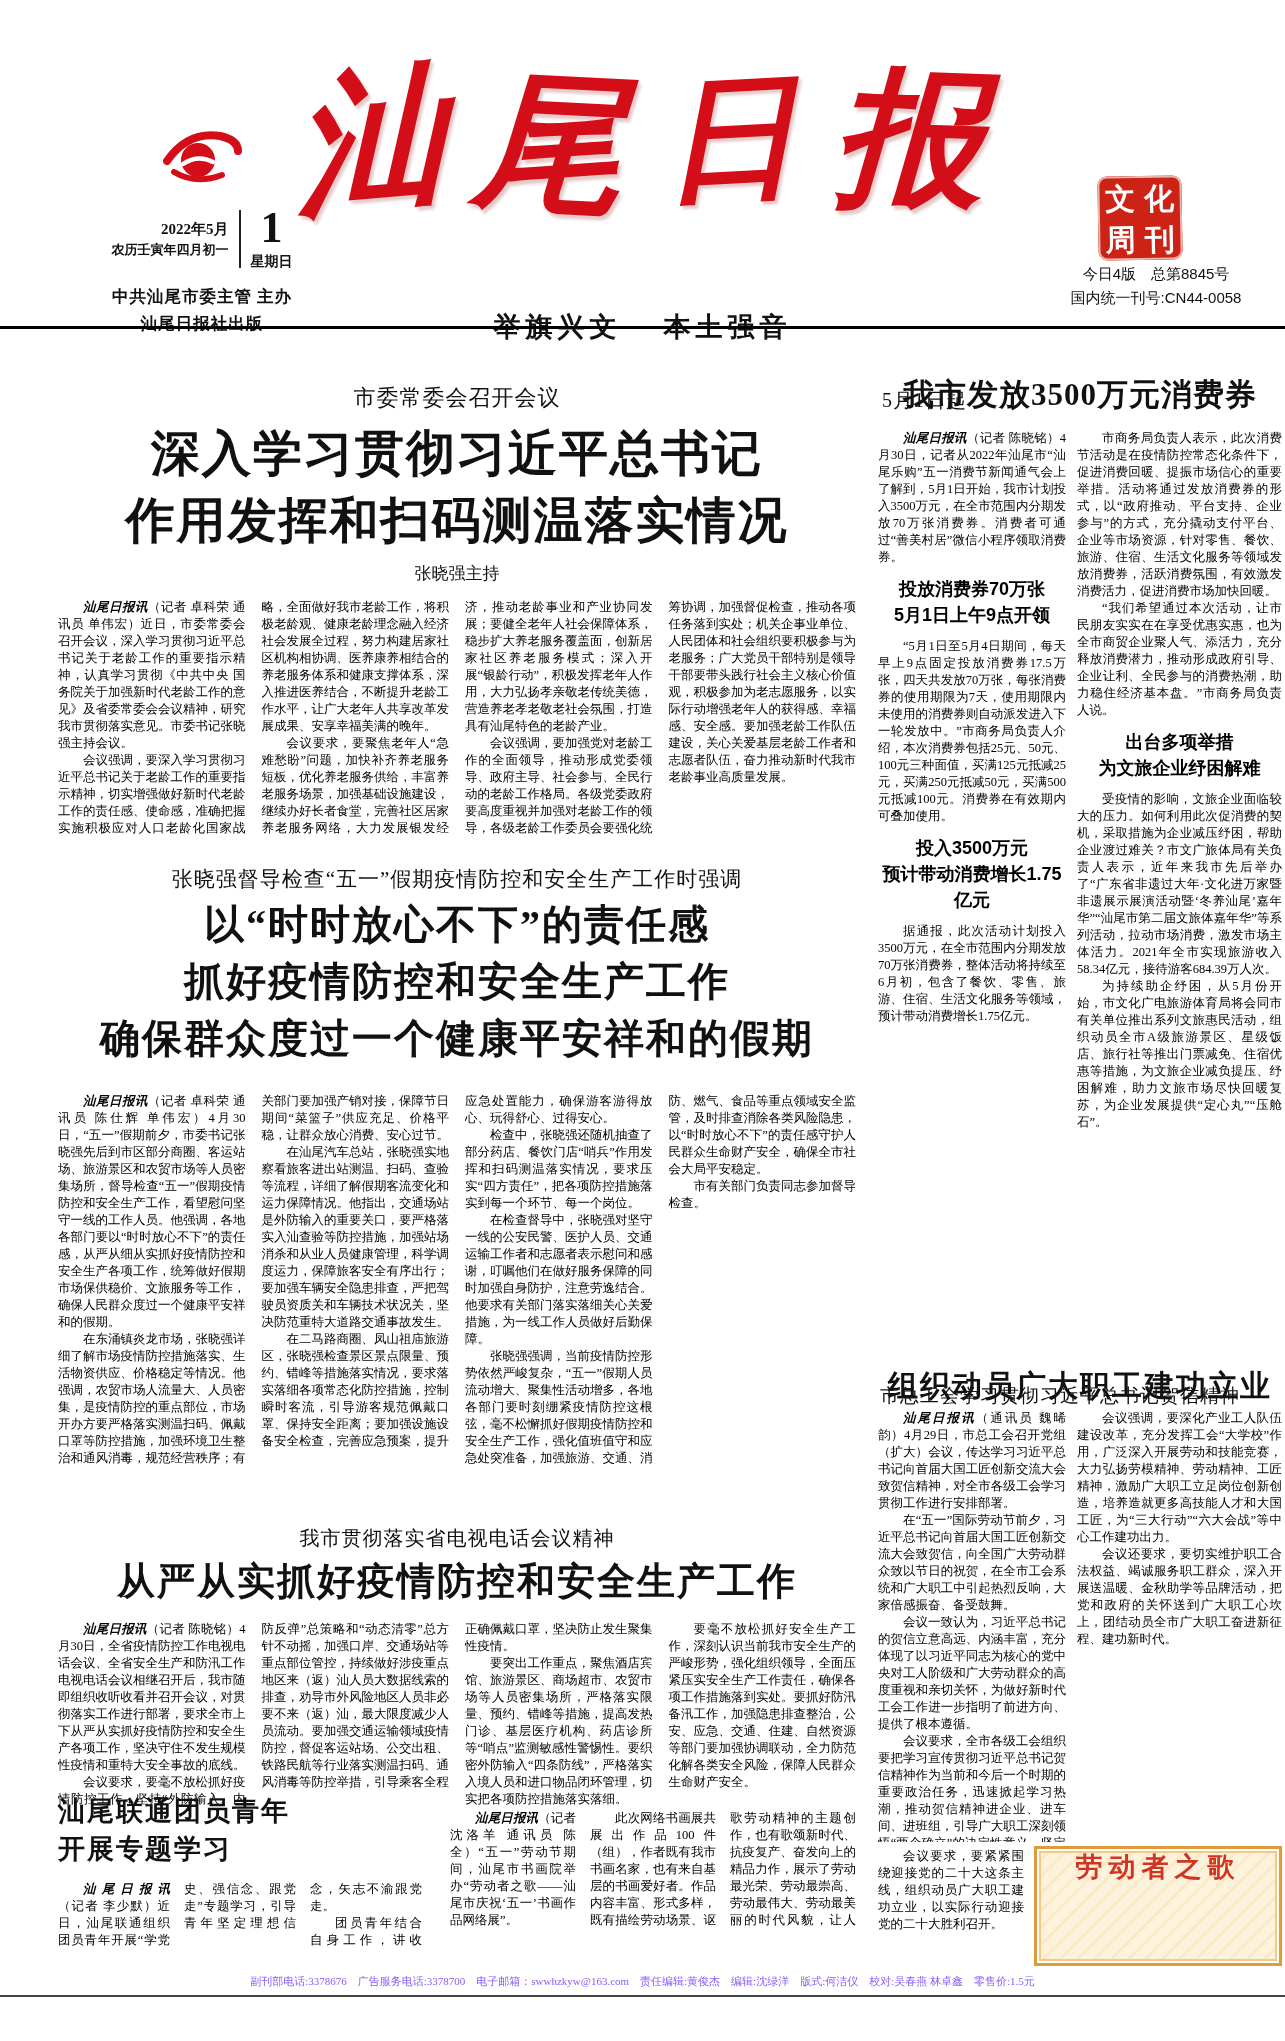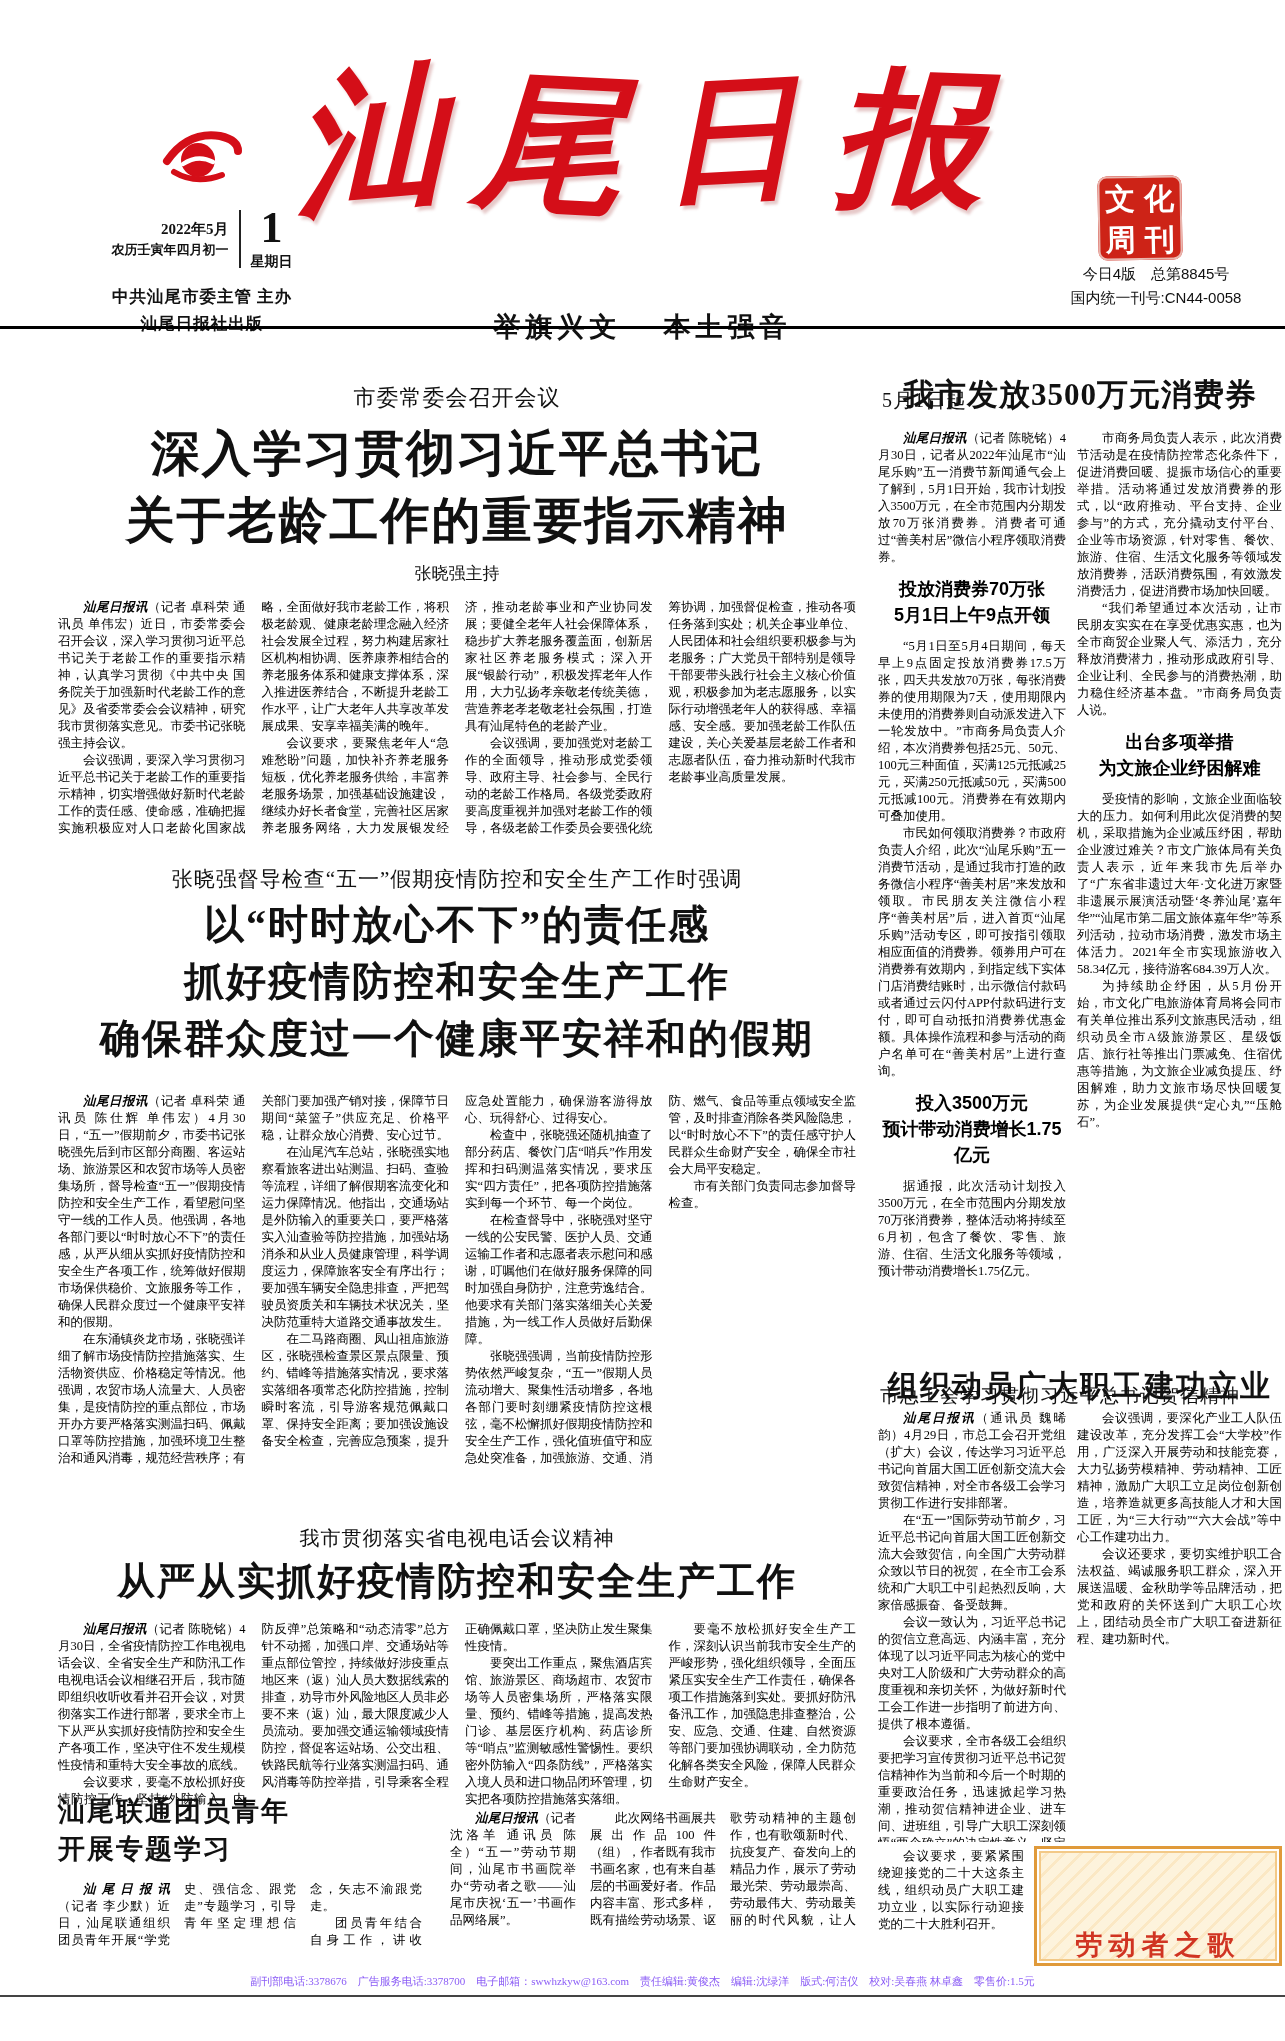--- a/index.html
+++ b/index.html
@@ -74,21 +74,21 @@
   #cons-right{left:1077px;top:430px;width:205px;height:856px;}
 
   #union-kicker{position:absolute;left:880px;top:1344px;font-size:19px;}
   #union-headline{position:absolute;left:878px;top:1366px;width:404px;text-align:center;
                   font-size:30px;font-weight:900;letter-spacing:2px;}
   #union-left{left:878px;top:1410px;width:188px;height:432px;}
   #union-left2{left:878px;top:1848px;width:146px;height:118px;}
   #union-right{left:1077px;top:1410px;width:205px;height:430px;}
 
   #labor-box{position:absolute;left:1034px;top:1846px;width:248px;height:120px;box-sizing:border-box;
-             border:3px solid #e09a3a;display:flex;align-items:flex-end;justify-content:center;
+             border:3px solid #e09a3a;display:flex;align-items:flex-start;justify-content:center;
              color:#d03422;font-size:27px;font-weight:900;letter-spacing:6px;
              background:repeating-linear-gradient(135deg,#fdf3dc 0 9px,#fbe8c4 9px 12px);
              box-shadow:inset 0 0 0 2px #fff,inset 0 0 0 4px #f3c987;}
 
   #art-prov{position:absolute;left:58px;top:1486px;width:798px;}
   #art-prov .kicker{font-size:20px;}
   #art-prov .headline{font-size:38px;margin-top:4px;}
   #art-prov .body-text{margin-top:14px;height:188px;}
 
   #art-uni{position:absolute;left:58px;top:1792px;width:364px;}
@@ -158,21 +158,21 @@
     <div id="slogan-text">
       <span>举旗兴文</span><span class="gap"></span><span>本土强音</span>
     </div>
     <div class="wave"></div>
   </div>
   <div id="rule-top"></div>
 
   <div id="art-main">
     <div class="kicker">市委常委会召开会议</div>
     <div class="headline">深入学习贯彻习近平总书记</div>
-    <div class="headline" style="margin-top:0;">关于老龄工作的重要指示精神</div>
+    <div class="headline" style="margin-top:0;">作用发挥和扫码测温落实情况</div>
     <div class="byline">张晓强主持</div>
     <div class="body-text cols-4">
       <p><b class="wire">汕尾日报讯</b><span>（记者 卓科荣 通讯员 单伟宏）近日，市委常委会召开会议，深入学习贯彻习近平总书记关于老龄工作的重要指示精神，认真学习贯彻《中共中央 国务院关于加强新时代老龄工作的意见》及省委常委会会议精神，研究我市贯彻落实意见。市委书记张晓强主持会议。</span></p>
       <p>会议强调，要深入学习贯彻习近平总书记关于老龄工作的重要指示精神，切实增强做好新时代老龄工作的责任感、使命感，准确把握实施积极应对人口老龄化国家战略，全面做好我市老龄工作，将积极老龄观、健康老龄理念融入经济社会发展全过程，努力构建居家社区机构相协调、医养康养相结合的养老服务体系和健康支撑体系，深入推进医养结合，不断提升老龄工作水平，让广大老年人共享改革发展成果、安享幸福美满的晚年。</p>
       <p>会议要求，要聚焦老年人“急难愁盼”问题，加快补齐养老服务短板，优化养老服务供给，丰富养老服务场景，加强基础设施建设，继续办好长者食堂，完善社区居家养老服务网络，大力发展银发经济，推动老龄事业和产业协同发展；要健全老年人社会保障体系，稳步扩大养老服务覆盖面，创新居家社区养老服务模式；深入开展“银龄行动”，积极发挥老年人作用，大力弘扬孝亲敬老传统美德，营造养老孝老敬老社会氛围，打造具有汕尾特色的老龄产业。</p>
       <p>会议强调，要加强党对老龄工作的全面领导，推动形成党委领导、政府主导、社会参与、全民行动的老龄工作格局。各级党委政府要高度重视并加强对老龄工作的领导，各级老龄工作委员会要强化统筹协调，加强督促检查，推动各项任务落到实处；机关企事业单位、人民团体和社会组织要积极参与为老服务；广大党员干部特别是领导干部要带头践行社会主义核心价值观，积极参加为老志愿服务，以实际行动增强老年人的获得感、幸福感、安全感。要加强老龄工作队伍建设，关心关爱基层老龄工作者和志愿者队伍，奋力推动新时代我市老龄事业高质量发展。</p>
     </div>
   </div>
 
   <div id="art-insp">
@@ -194,21 +194,20 @@
 
   <div id="cons-kicker" class="kicker">5月1日起</div>
   <div id="cons-headline">我市发放3500万元消费券</div>
   <div id="cons-left" class="subcol body-text">
     <p><b class="wire">汕尾日报讯</b><span>（记者 陈晓铭）4月30日，记者从2022年汕尾市“汕尾乐购”五一消费节新闻通气会上了解到，5月1日开始，我市计划投入3500万元，在全市范围内分期发放70万张消费券。消费者可通过“善美村居”微信小程序领取消费券。</span></p>
     <div class="subhead">
       <div>投放消费券70万张</div>
       <div>5月1日上午9点开领</div>
     </div>
     <p>“5月1日至5月4日期间，每天早上9点固定投放消费券17.5万张，四天共发放70万张，每张消费券的使用期限为7天，使用期限内未使用的消费券则自动派发进入下一轮发放中。”市商务局负责人介绍，本次消费券包括25元、50元、100元三种面值，买满125元抵减25元，买满250元抵减50元，买满500元抵减100元。消费券在有效期内可叠加使用。</p>
-    <p>市民如何领取消费券？市政府负责人介绍，此次“汕尾乐购”五一消费节活动，是通过我市打造的政务微信小程序“善美村居”来发放和领取。市民朋友关注微信小程序“善美村居”后，进入首页“汕尾乐购”活动专区，即可按指引领取相应面值的消费券。领券用户可在消费券有效期内，到指定线下实体门店消费结账时，出示微信付款码或者通过云闪付APP付款码进行支付，即可自动抵扣消费券优惠金额。具体操作流程和参与活动的商户名单可在“善美村居”上进行查询。</p>
     <div class="subhead">
       <div>投入3500万元</div>
       <div>预计带动消费增长1.75亿元</div>
     </div>
     <p>据通报，此次活动计划投入3500万元，在全市范围内分期发放70万张消费券，整体活动将持续至6月初，包含了餐饮、零售、旅游、住宿、生活文化服务等领域，预计带动消费增长1.75亿元。</p>
   </div>
   <div id="cons-right" class="subcol body-text">
     <p>市商务局负责人表示，此次消费节活动是在疫情防控常态化条件下，促进消费回暖、提振市场信心的重要举措。活动将通过发放消费券的形式，以“政府推动、平台支持、企业参与”的方式，充分撬动支付平台、企业等市场资源，针对零售、餐饮、旅游、住宿、生活文化服务等领域发放消费券，活跃消费氛围，有效激发消费活力，促进消费市场加快回暖。</p>
     <p>“我们希望通过本次活动，让市民朋友实实在在享受优惠实惠，也为全市商贸企业聚人气、添活力，充分释放消费潜力，推动形成政府引导、企业让利、全民参与的消费热潮，助力稳住经济基本盘。”市商务局负责人说。</p>
     <div class="subhead">

